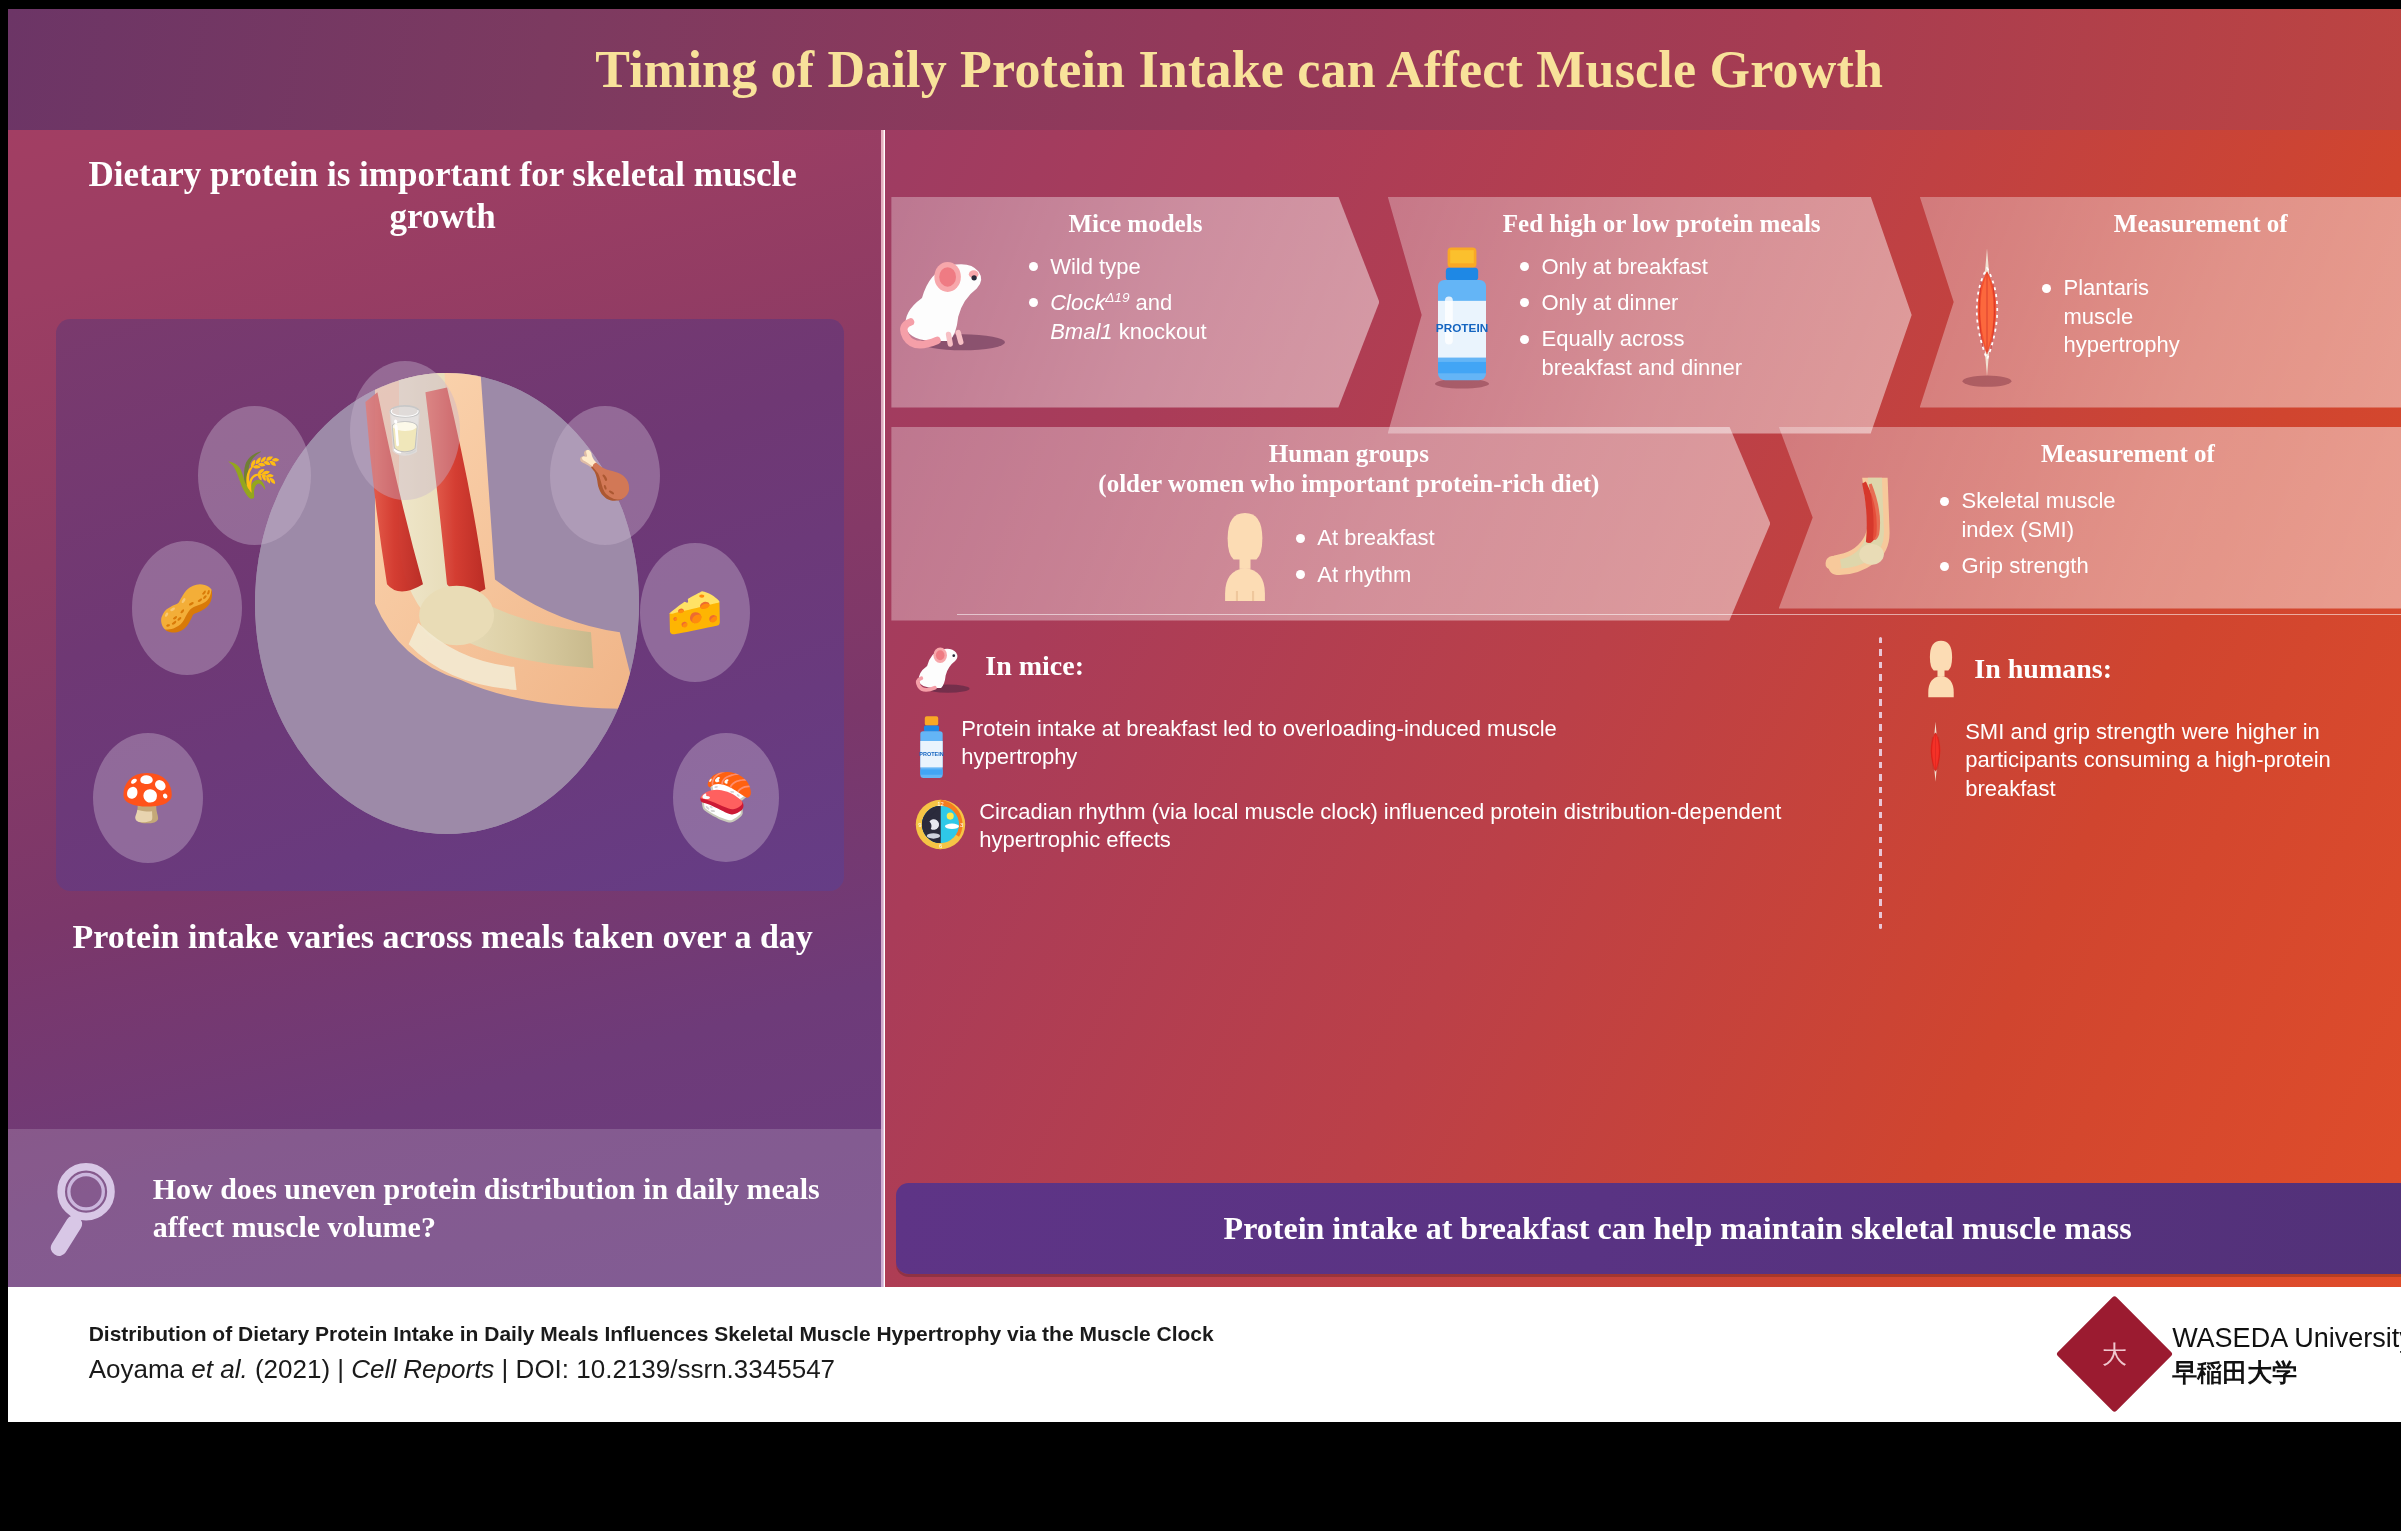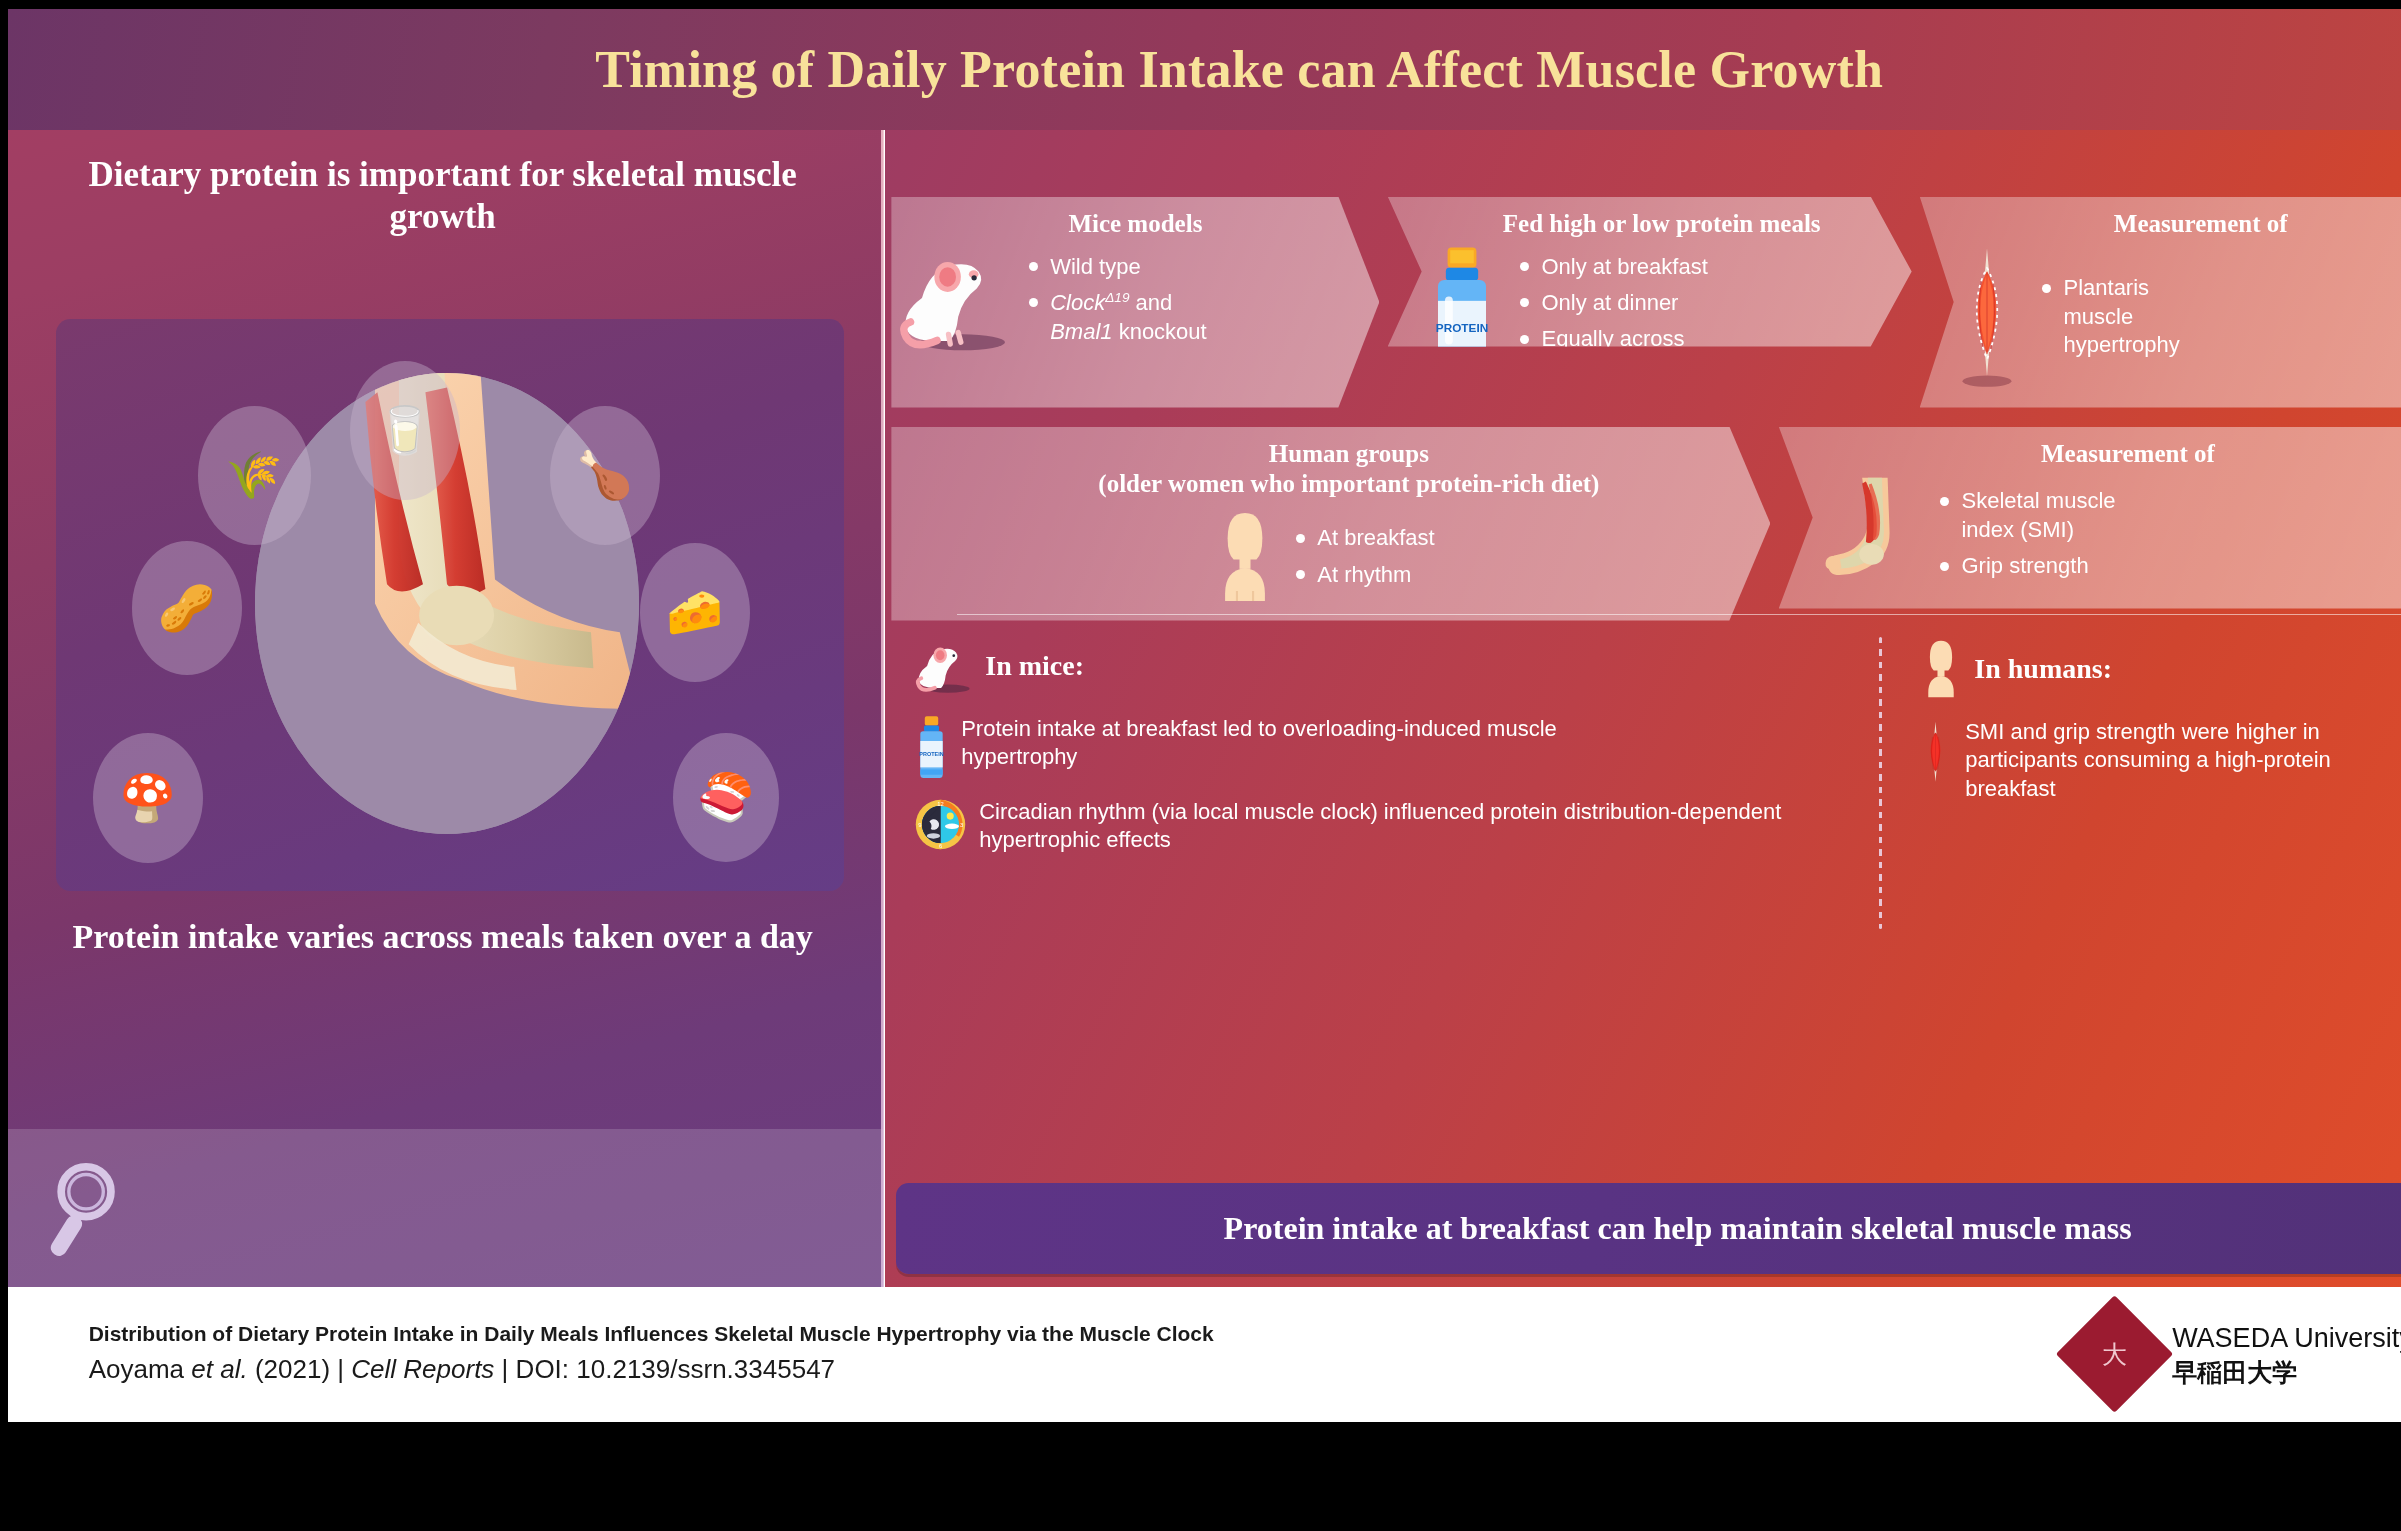--- a/index.html
+++ b/index.html
@@ -211,20 +211,21 @@
     </div>
 
     <div class="left-sub">Protein intake varies across meals taken over a day</div>
 
     <div class="question-band">
       <svg class="mag-icon" viewBox="0 0 190 210">
         <circle cx="92" cy="72" r="52" fill="none" stroke="#d8c7e6" stroke-width="16"></circle>
         <circle cx="92" cy="72" r="36" fill="none" stroke="#cbb6dd" stroke-width="7"></circle>
         <rect x="34" y="118" width="34" height="92" rx="16" fill="#d8c7e6" transform="rotate(32 51 164)"></rect>
       </svg>
+      <div class="question-text">How does uneven protein distribution in daily meals affect muscle volume?</div>
     </div>
   </div>
 
   <div class="v-divider"></div>
 
   <div class="right-col">
 
     <div class="chev c-flat" style="left:6.7px;top:67px;width:488px;height:211px;">
       <div class="chev-title">Mice models</div>
       <div class="chev-body">
@@ -240,21 +241,21 @@
             <path d="M118 200 l4 22 M140 196 l6 22" stroke="#f7bfc4" stroke-width="12" stroke-linecap="round"></path>
           </svg>
         </div>
         <ul class="bullets">
           <li>Wild type</li>
           <li><span class="ital">Clock</span><span class="sup">Δ19</span> and<br><span class="ital">Bmal1</span> knockout</li>
         </ul>
       </div>
     </div>
 
-    <div class="chev c-notch" style="left:503px;top:67px;width:524px;height:150px;">
+    <div class="chev c-notch" style="left:503px;top:67px;width:524px;height:237px;">
       <div class="chev-title" style="padding-left:24px;">Fed high or low protein meals</div>
       <div class="chev-body" style="padding-left:24px;">
         <div class="chev-art" style="width:101px;">
           <svg viewBox="0 0 170 330" width="82" height="144">
             <ellipse cx="85" cy="318" rx="62" ry="11" fill="#7a2f3e" opacity=".45"></ellipse>
             <rect x="52" y="6" width="66" height="46" rx="9" fill="#f9a825"></rect>
             <rect x="58" y="12" width="54" height="30" fill="#fbc02d"></rect>
             <rect x="48" y="52" width="74" height="30" rx="8" fill="#1e88e5"></rect>
             <path d="M44 80 h82 a14 14 0 0 1 14 14 v200 a16 16 0 0 1 -16 16 h-78 a16 16 0 0 1 -16 -16 v-200 a14 14 0 0 1 14 -14 z" fill="#64b5f6"></path>
             <rect x="30" y="128" width="110" height="130" fill="#eaf4fd"></rect>

